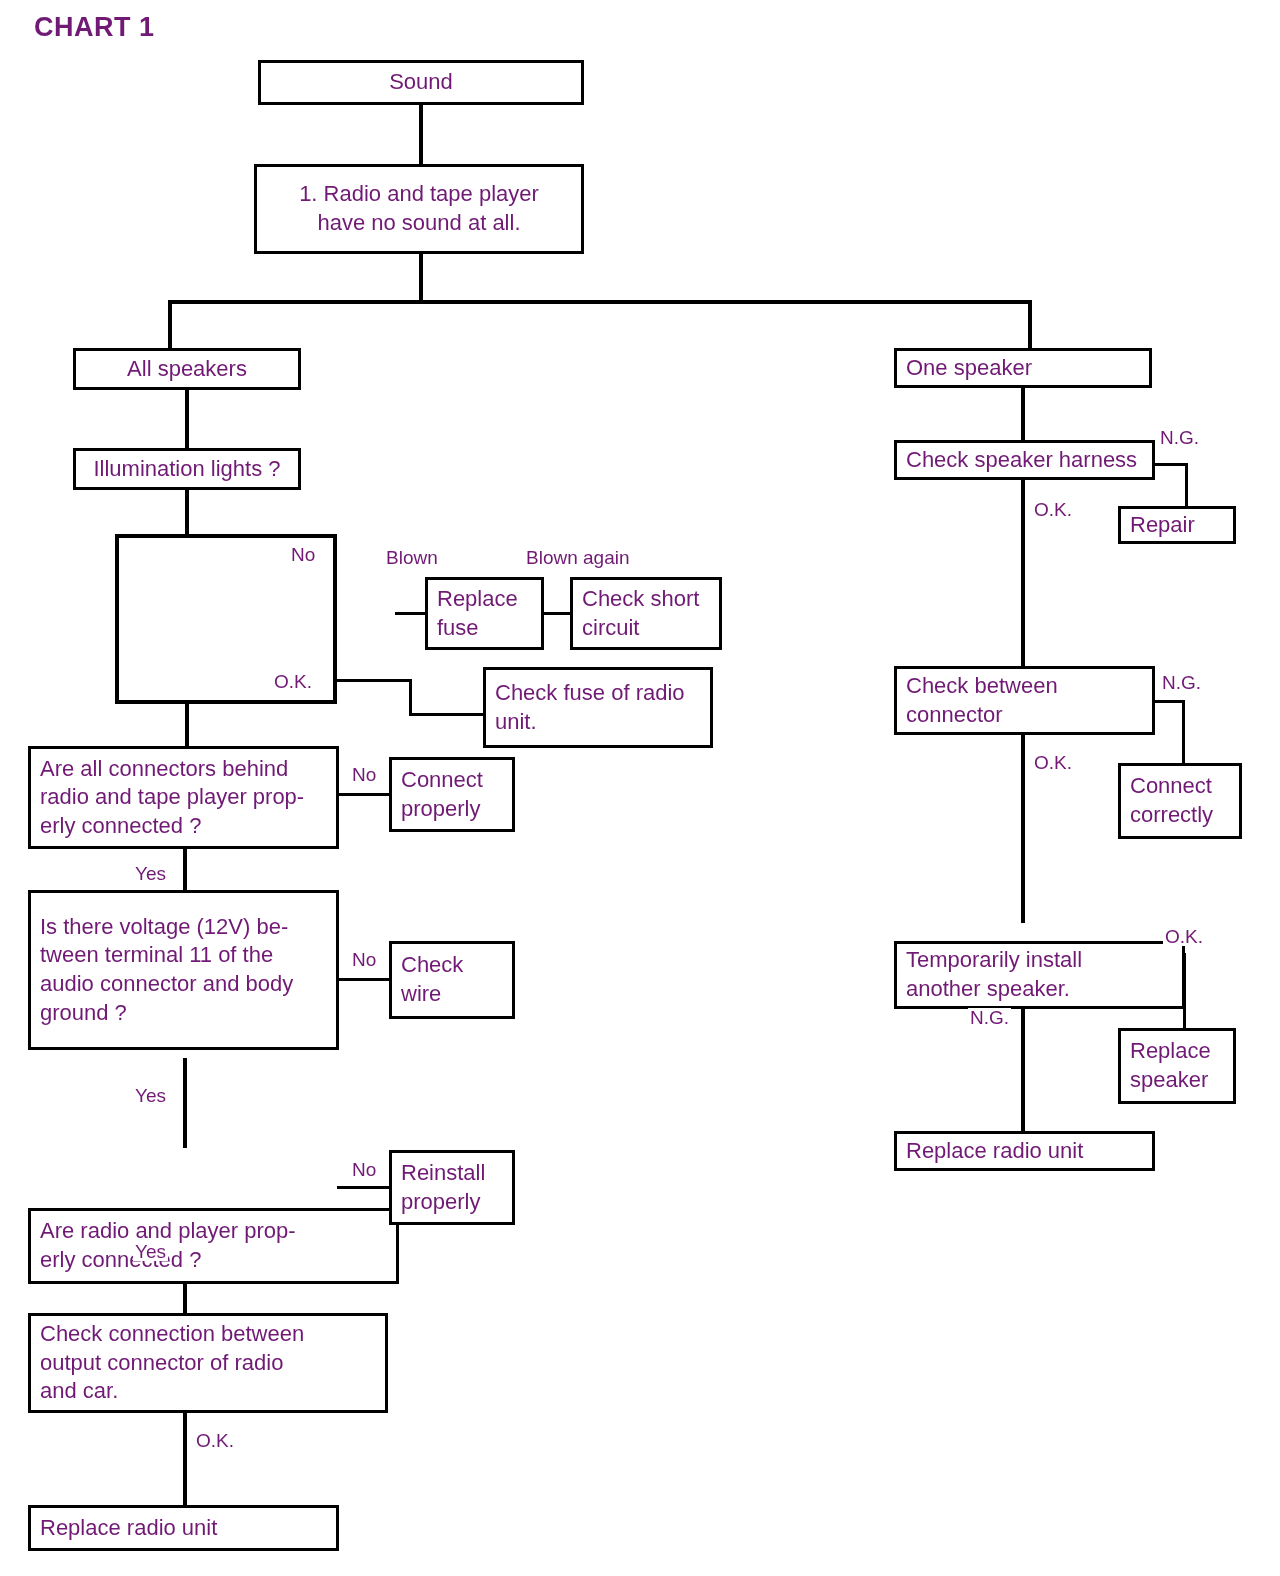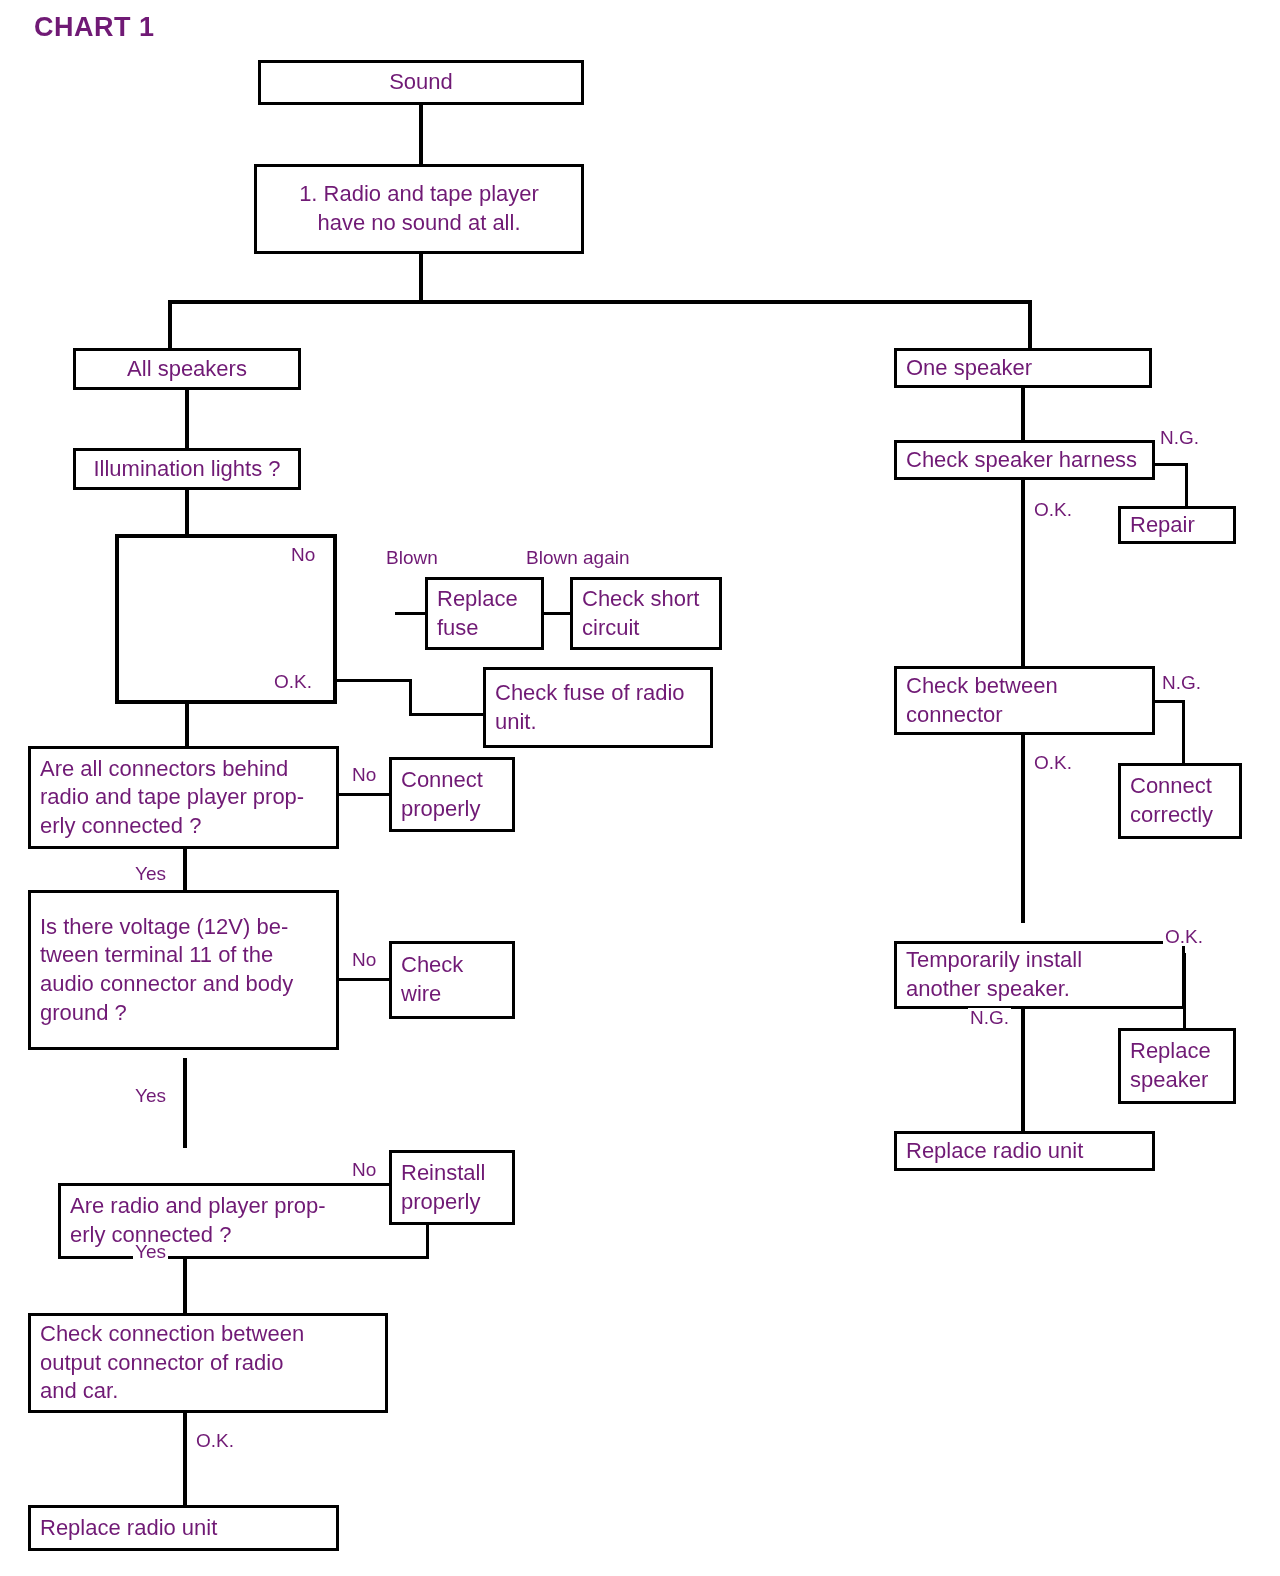--- a/index.html
+++ b/index.html
@@ -168,21 +168,21 @@
   <div class="label" style="left:350px; top:950px;">No</div>
 
   <div class="node left" style="left:389px; top:941px; width:126px; height:78px;">
     <span class="ln">Check</span>
     <span class="ln">wire</span>
   </div>
 
   <div class="edge thick-v" style="left:183px; top:1058px; height:90px;"></div>
   <div class="label" style="left:133px; top:1086px;">Yes</div>
 
-  <div class="node left" style="left:28px; top:1183px; width:371px; height:76px;margin-left:30px;">
+  <div class="node left" style="left:28px; top:1208px; width:371px; height:76px;">
     <span class="ln">Are radio and player prop-</span>
     <span class="ln">erly connected ?</span>
   </div>
 
   <div class="edge thin-h" style="left:337px; top:1186px; width:54px;"></div>
   <div class="label" style="left:350px; top:1160px;">No</div>
 
   <div class="node left" style="left:389px; top:1150px; width:126px; height:75px;">
     <span class="ln">Reinstall</span>
     <span class="ln">properly</span>

